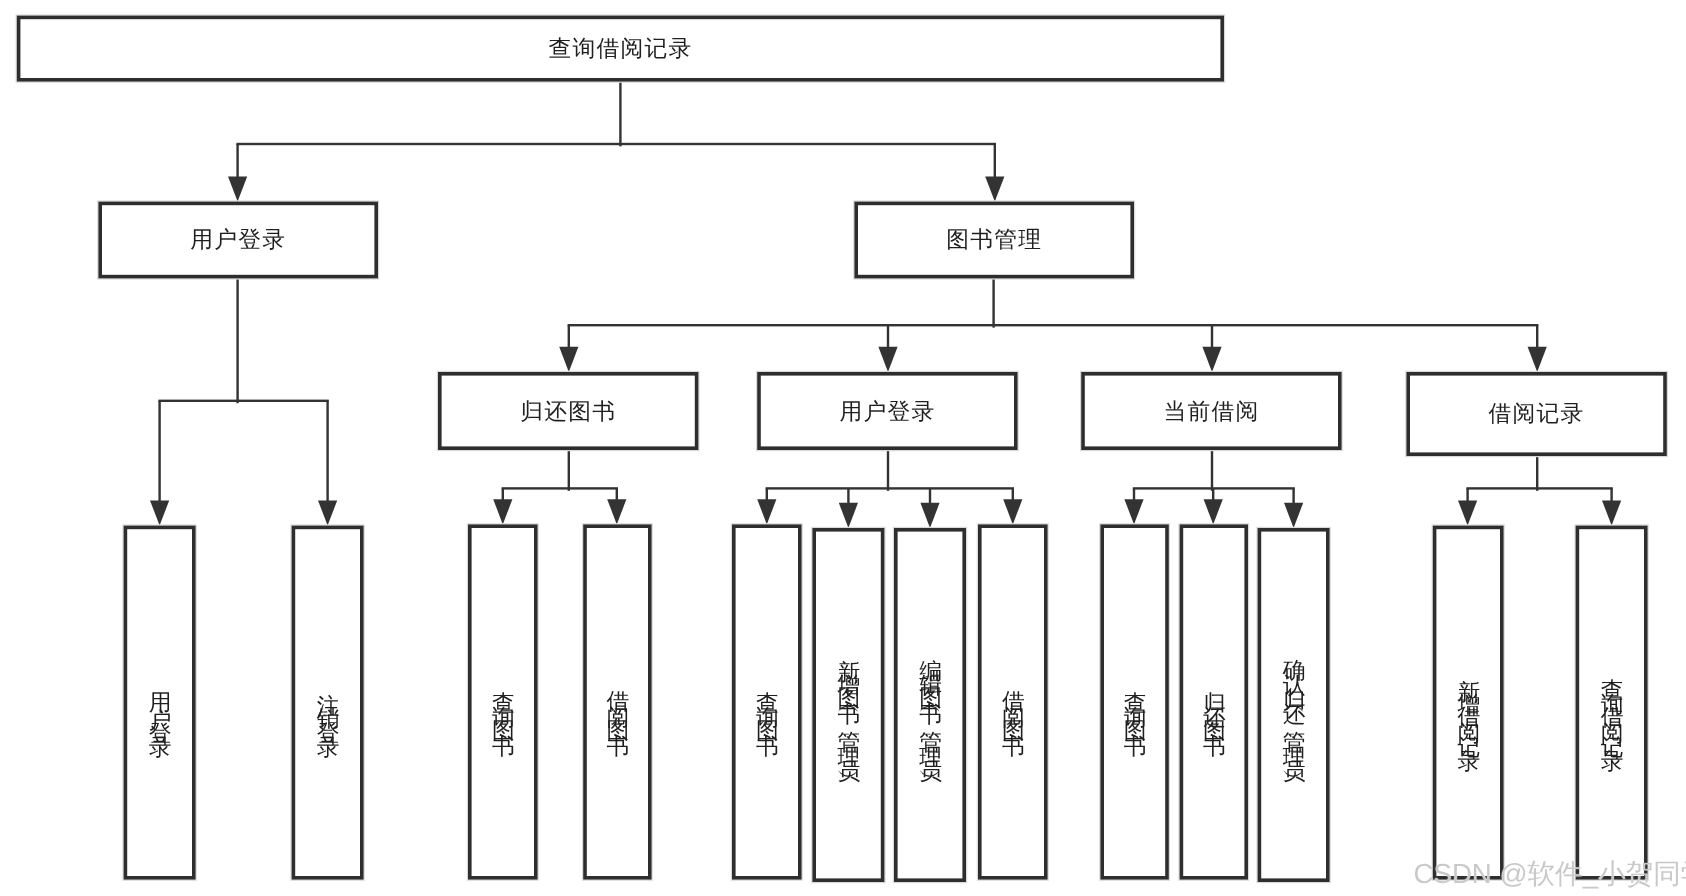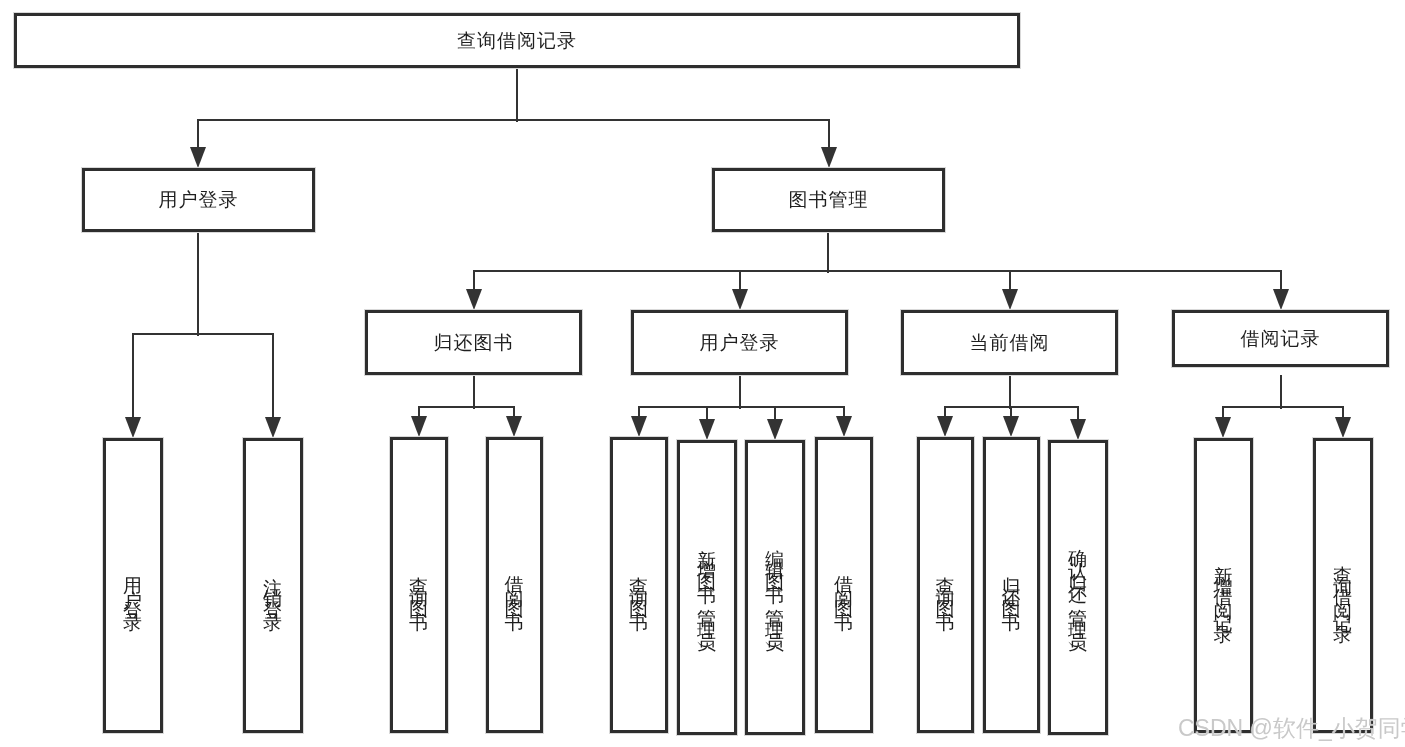--- a/index.html
+++ b/index.html
@@ -112,21 +112,21 @@
     </div>
     <div class="node" style="left: 365px; top: 310px; width: 217px; height: 65px; border-color: rgb(46, 46, 46); color: rgb(31, 31, 31);">
       <span class="lbl">归还图书</span>
     </div>
     <div class="node" style="left: 631px; top: 310px; width: 217px; height: 65px; border-color: rgb(46, 46, 46); color: rgb(31, 31, 31);">
       <span class="lbl">用户登录</span>
     </div>
     <div class="node" style="left: 901px; top: 310px; width: 217px; height: 65px; border-color: rgb(46, 46, 46); color: rgb(31, 31, 31); align-items: center;">
       <span class="lbl">当前借阅</span>
     </div>
-    <div class="node" style="left: 1172px; top: 310px; width: 217px; height: 57px; border-color: rgb(46, 46, 46); color: rgb(31, 31, 31);">
+    <div class="node" style="left: 1172px; top: 310px; width: 217px; height: 70px; border-color: rgb(46, 46, 46); color: rgb(31, 31, 31);">
       <span class="lbl">借阅记录</span>
     </div>
     <div class="node v" style="left: 103px; top: 438px; width: 60px; height: 295px; border-color: rgb(46, 46, 46); color: rgb(31, 31, 31);">
       <span class="lbl">用户登录</span>
     </div>
     <div class="node v" style="left: 243px; top: 438px; width: 60px; height: 295px; border-color: rgb(46, 46, 46); color: rgb(31, 31, 31);">
       <span class="lbl">注销登录</span>
     </div>
     <div class="node v" style="left: 390px; top: 437px; width: 58px; height: 296px; border-color: rgb(46, 46, 46); color: rgb(31, 31, 31);">
       <span class="lbl">查询图书</span>

